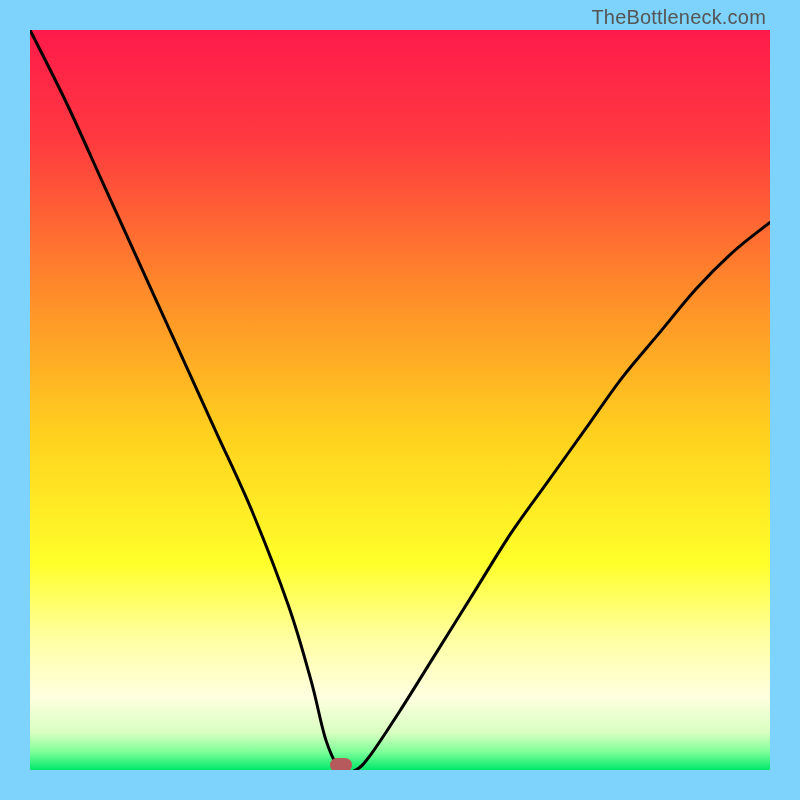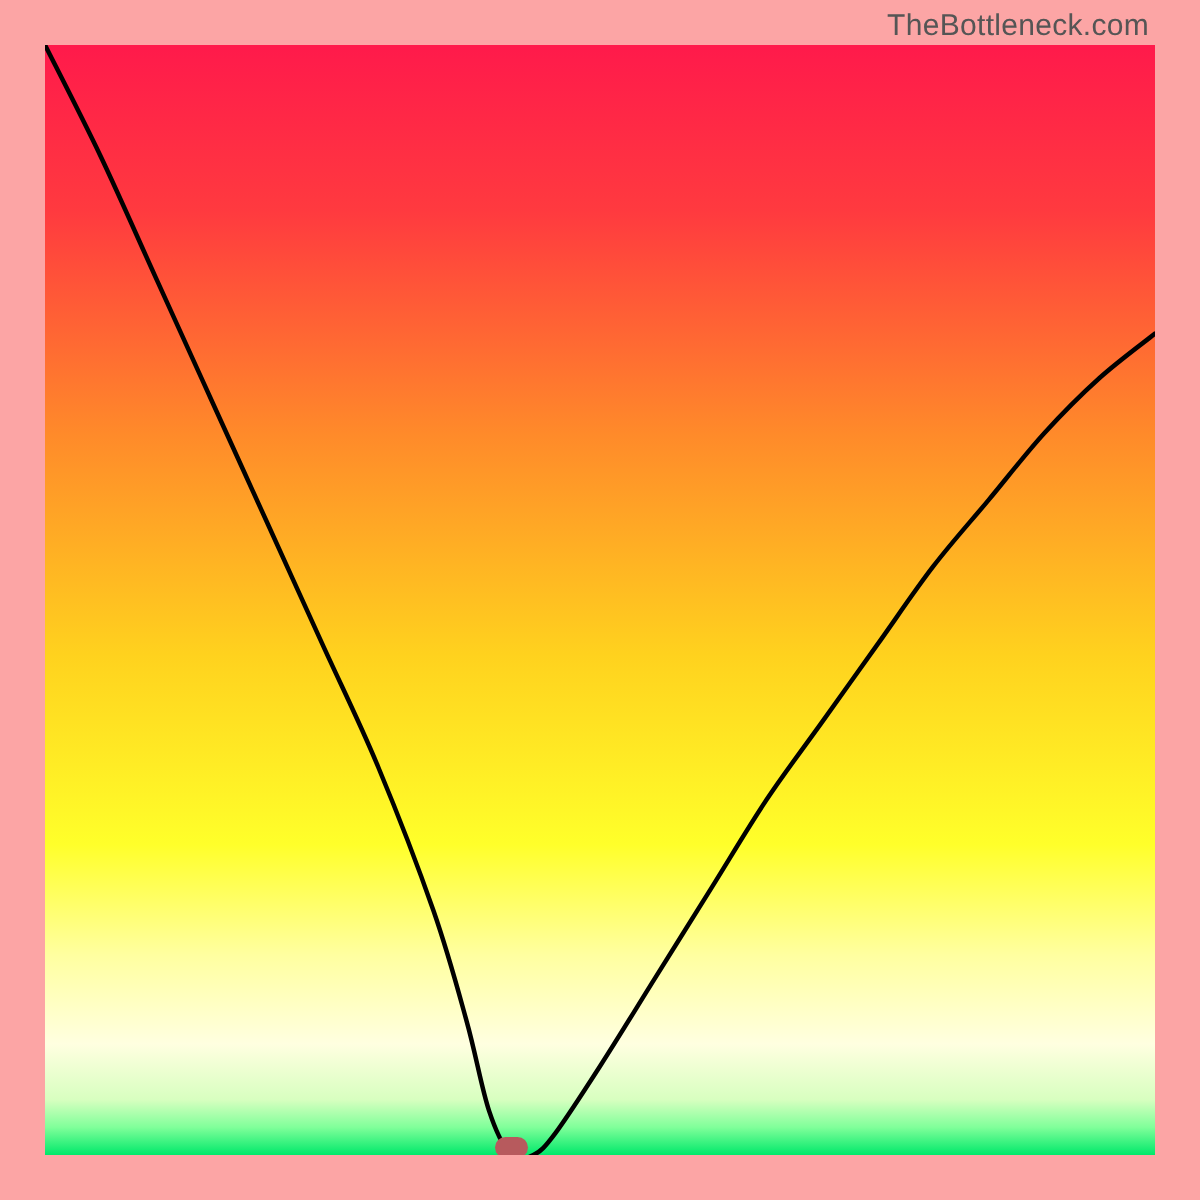--- a/index.html
+++ b/index.html
@@ -10,21 +10,21 @@
     position: relative;
     font-family: Arial, sans-serif;
     overflow: hidden;
   }
   .frame {
     position: absolute;
     top: 0;
     left: 0;
     width: 800px;
     height: 800px;
-    background: #fca5a5;
+    background: #7dd3fc;
   }
   .plot-area {
     position: absolute;
     top: 30px;
     left: 30px;
     width: 740px;
     height: 740px;
     overflow: hidden;
   }
   .gradient-bg {

